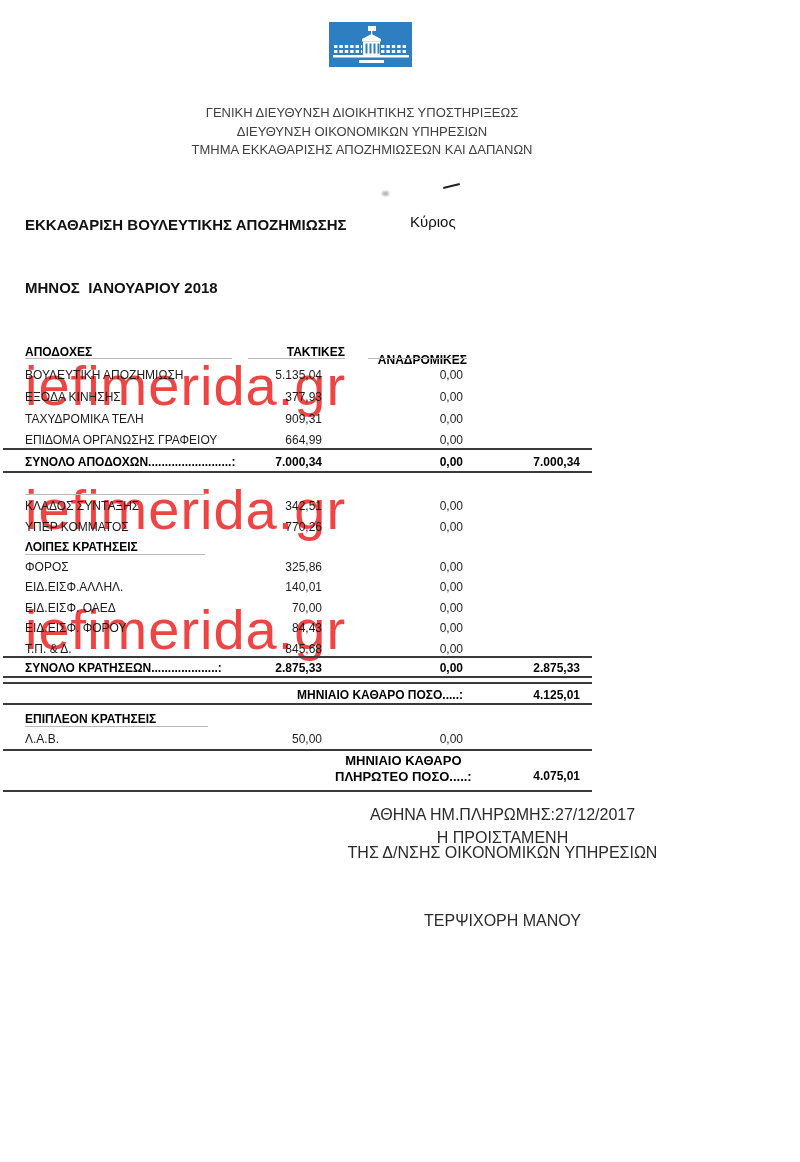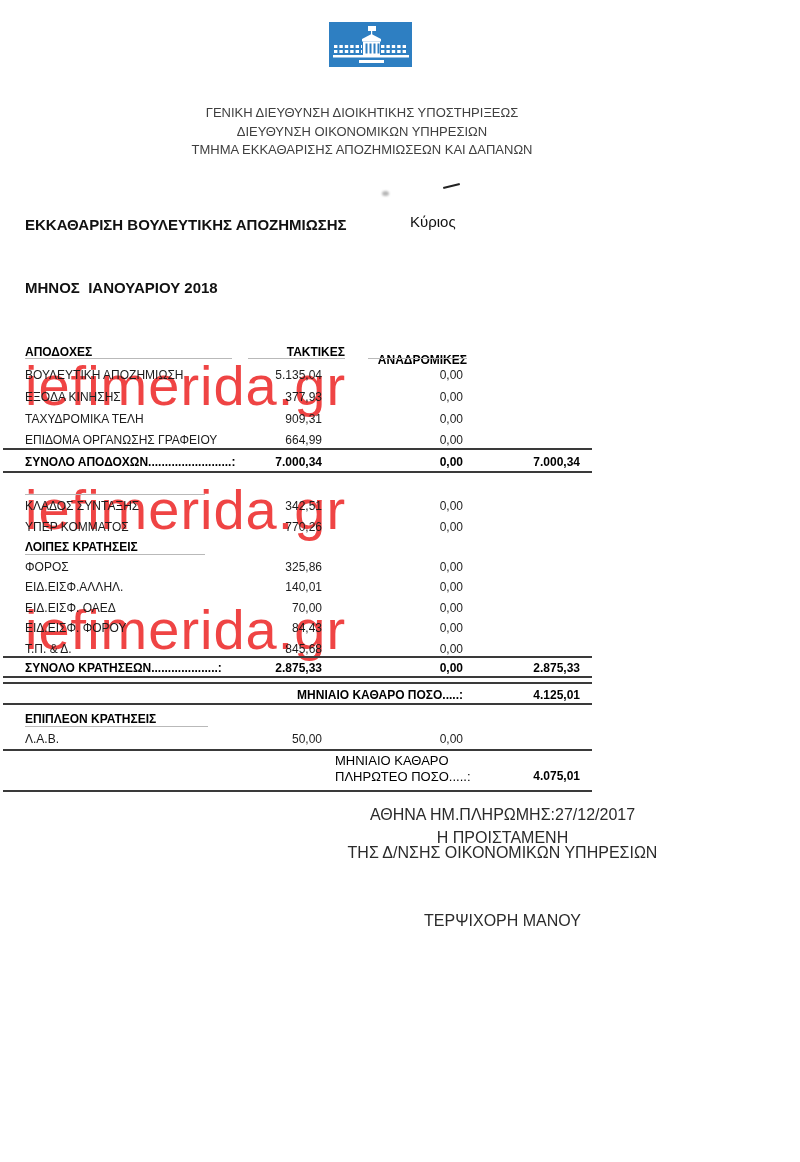--- a/index.html
+++ b/index.html
@@ -28,22 +28,22 @@
   .row .lbl{position:absolute;left:22px;top:0;white-space:nowrap;}
   .row .v2{position:absolute;right:270px;top:0;white-space:nowrap;}
   .row .v3{position:absolute;right:129px;top:0;white-space:nowrap;}
   .row .v4{position:absolute;right:12px;top:0;white-space:nowrap;}
   .row .h2{position:absolute;right:247px;top:0;white-space:nowrap;}
   .row .h3{position:absolute;right:125px;top:8px;white-space:nowrap;}
   .row .netlbl{position:absolute;right:129px;top:0;white-space:nowrap;}
   .b{font-weight:bold;color:#000;}
   .hr{position:absolute;left:3px;width:589px;height:2px;background:#3a3a3a;z-index:1;}
   .u{position:absolute;height:1px;background:#b9b9b9;z-index:1;}
-  .npl{position:absolute;left:335px;top:753px;z-index:1;font-weight:normal;font-size:13px;
-       line-height:16px;color:#000;}
+  .npl{position:absolute;left:335px;top:753px;z-index:1;font-weight:bold;font-size:13px;
+       line-height:16px;color:#000;text-align:center;}
   
   .f-line{position:absolute;left:330px;width:345px;text-align:center;z-index:1;
           font-size:16px;color:#2b2b2b;}
 </style>
 </head>
 <body>
 
 <div class="page">
 
   <div class="wm" style="top:358px">iefimerida.gr</div>

